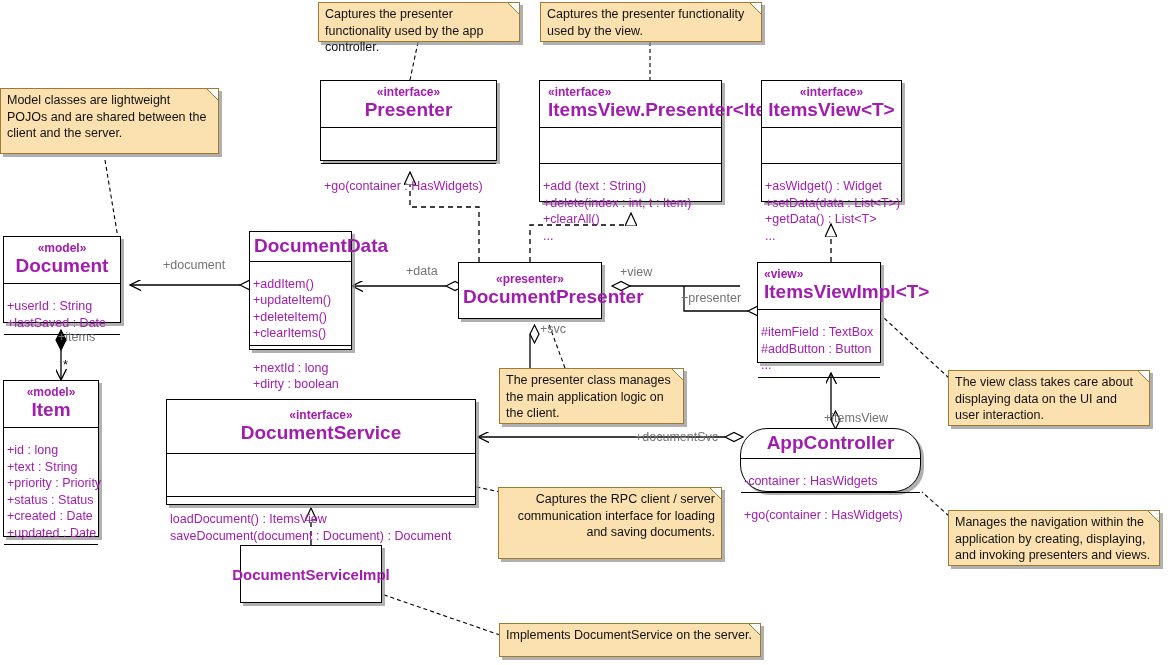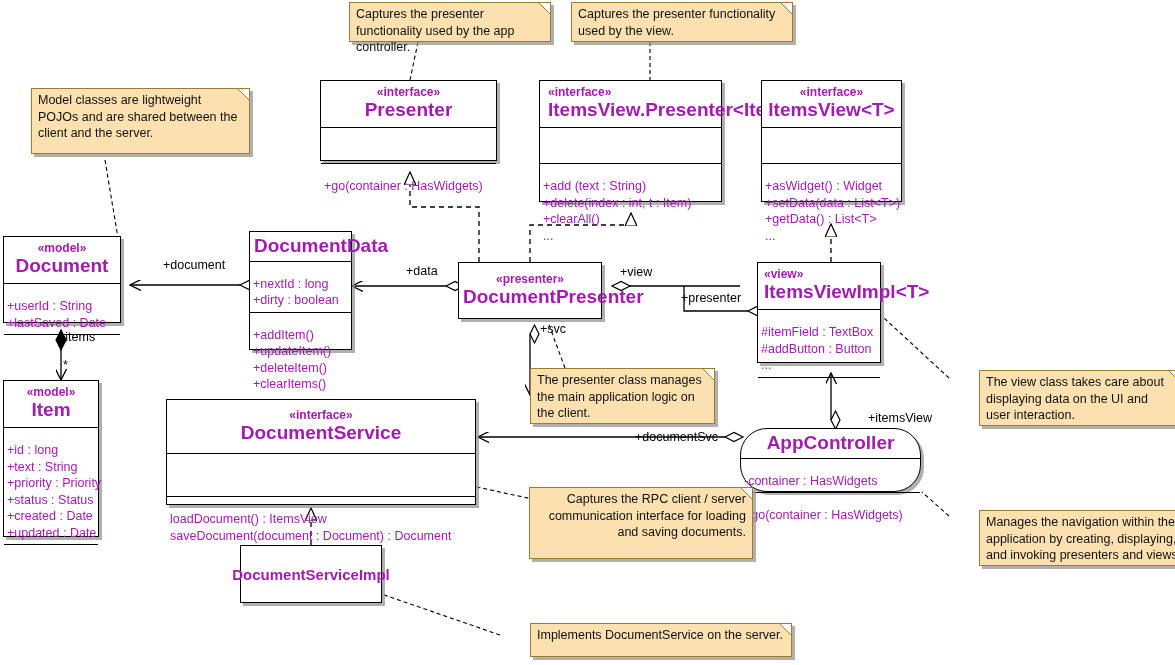--- a/index.html
+++ b/index.html
@@ -74,39 +74,38 @@
     position: absolute;
     box-sizing: border-box;
     background: #fbe0b0;
     border: 1px solid #a07a30;
     box-shadow: 3px 3px 0 0 rgba(150,150,150,0.75);
     font-size: 12.5px;
     line-height: 1.33;
     color: #111;
     padding: 3px 6px 3px 6px;
     z-index: 6;
-    margin-left: 31px;
   }
   .uml-note .fold {
     position: absolute;
     top: 0; right: 0;
     width: 0; height: 0;
     border-left: 11px solid transparent;
     border-top: 11px solid #ffffff;
   }
   .uml-note .foldline {
     position: absolute;
     top: 0; right: 0;
     width: 11px; height: 11px;
   }
   
   .edge-label {
     position: absolute;
     font-size: 12.5px;
-    color: #000000;
+    color: #737373;
     background: transparent;
     white-space: nowrap;
     z-index: 7;
   }
   .mult-label {
     position: absolute;
     font-size: 12.5px;
     color: #000;
     z-index: 7;
   }
@@ -271,28 +270,28 @@
       <div>+updated : Date</div>
     </div>
     <div class="uml-sep uml-comp uml-empty"></div>
   </div>
 
   <div class="uml-class" style="left:249px; top:231px; width:103px; height:119px;">
     <div class="uml-head" style="padding-top:3px;padding-bottom:3px;">
       <span class="cname">DocumentData</span>
     </div>
     <div class="uml-sep uml-comp">
-      <div>+nextId : long</div>
-      <div>+dirty : boolean</div>
-    </div>
-    <div class="uml-sep uml-comp">
       <div>+addItem()</div>
       <div>+updateItem()</div>
       <div>+deleteItem()</div>
       <div>+clearItems()</div>
+    </div>
+    <div class="uml-sep uml-comp">
+      <div>+nextId : long</div>
+      <div>+dirty : boolean</div>
     </div>
   </div>
 
   <div class="uml-class" style="left:320px; top:80px; width:177px; height:81px;">
     <div class="uml-head">
       <span class="stereo">«interface»</span>
       <span class="cname">Presenter</span>
     </div>
     <div class="uml-sep uml-comp uml-empty"></div>
     <div class="uml-sep uml-comp">
@@ -376,16 +375,16 @@
     <div class="single-title">DocumentServiceImpl</div>
   </div>
 
   <div class="edge-label" style="left:163px; top:258px;">+document</div>
   <div class="edge-label" style="left:58px; top:330px;">+items</div>
   <div class="mult-label" style="left:63px; top:358px;">*</div>
   <div class="edge-label" style="left:406px; top:264px;">+data</div>
   <div class="edge-label" style="left:620px; top:265px;">+view</div>
   <div class="edge-label" style="left:681px; top:291px;">+presenter</div>
   <div class="edge-label" style="left:540px; top:322px;">+svc</div>
-  <div class="edge-label" style="left:868px; top:411px;">+itemsView</div>
+  <div class="edge-label" style="left:824px; top:411px;">+itemsView</div>
   <div class="edge-label" style="left:635px; top:430px;">+documentSvc</div>
 
 </div>
 
 </body></html>

